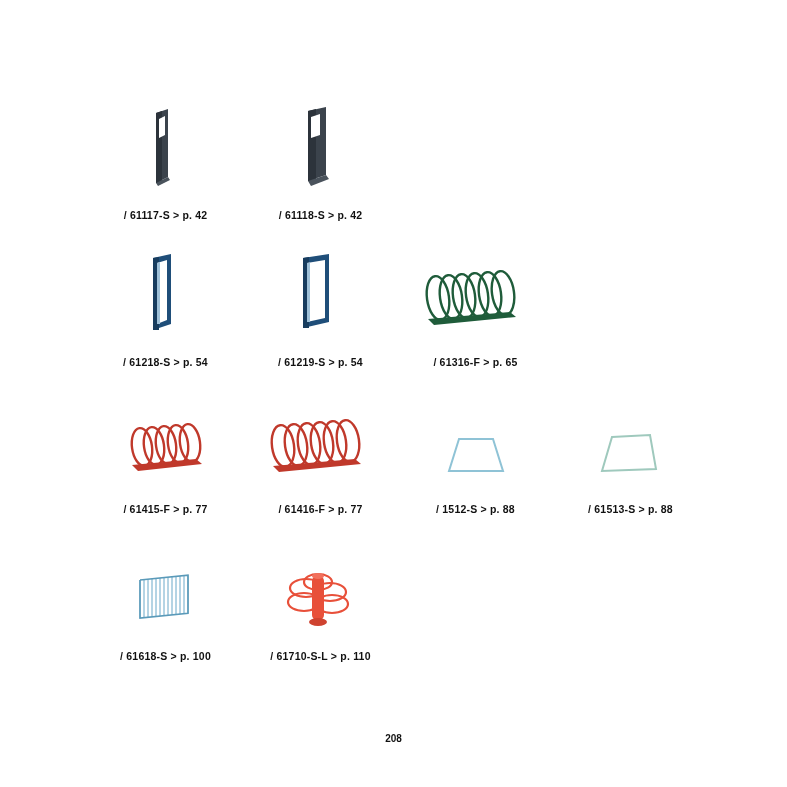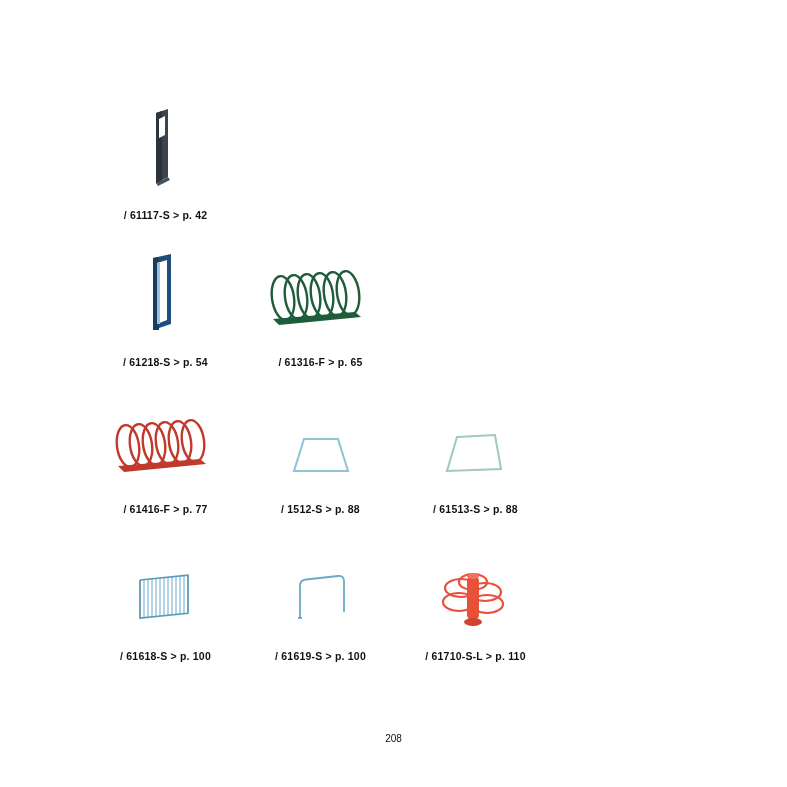--- a/index.html
+++ b/index.html
@@ -56,21 +56,21 @@
     color: #111;
     white-space: nowrap;
   }
   .page-number {
     position: absolute;
     left: 0;
     right: 0;
     top: 733px;
     text-align: center;
     font-size: 10px;
-    font-weight: normal;
+    font-weight: bold;
     color: #111;
   }
   svg { display: block; overflow: visible; }
 </style>
 </head>
 <body>
 
 <div class="page">
 
   <div class="grid">
@@ -80,53 +80,90 @@
         <div class="thumb">
           <svg width="60" height="90" viewBox="0 0 60 90">
             <polygon points="20,8 32,4 32,72 20,78" fill="#3b434c"></polygon>
             <polygon points="20,8 26,6 26,78 20,78" fill="#2c333b"></polygon>
             <polygon points="23,14 29,11 29,30 23,33" fill="#ffffff"></polygon>
             <polygon points="20,78 32,72 34,75 22,81" fill="#4a535c"></polygon>
           </svg>
         </div>
         <div class="caption">/ 61117-S &gt; p. 42</div>
       </div>
+      <div class="cell">
+        <div class="thumb">
+          <svg width="70" height="90" viewBox="0 0 70 90">
+            <polygon points="22,6 40,2 40,70 22,76" fill="#3b434c"></polygon>
+            <polygon points="22,6 30,4 30,76 22,76" fill="#2c333b"></polygon>
+            <polygon points="25,12 34,9 34,30 25,33" fill="#ffffff"></polygon>
+            <polygon points="22,76 40,70 43,74 25,81" fill="#4a535c"></polygon>
+          </svg>
+        </div>
+        <div class="caption">/ 61118-S &gt; p. 42</div>
+      </div>
     </div>
 
     <div class="row">
       <div class="cell">
         <div class="thumb">
           <svg width="70" height="90" viewBox="0 0 70 90">
             <polygon points="22,6 40,2 40,72 22,78" fill="#1f4e79"></polygon>
             <polygon points="22,6 28,5 28,78 22,78" fill="#173c5e"></polygon>
             <polygon points="26,11 36,8 36,68 26,72" fill="#ffffff"></polygon>
             <polygon points="26,11 29,10 29,72 26,72" fill="#9ec0d8"></polygon>
           </svg>
         </div>
         <div class="caption">/ 61218-S &gt; p. 54</div>
+      </div>
+      <div class="cell">
+        <div class="thumb">
+          <svg width="80" height="90" viewBox="0 0 80 90">
+            <polygon points="22,6 48,2 48,70 22,76" fill="#1f4e79"></polygon>
+            <polygon points="22,6 28,5 28,76 22,76" fill="#173c5e"></polygon>
+            <polygon points="26,11 44,8 44,66 26,70" fill="#ffffff"></polygon>
+            <polygon points="26,11 29,10.5 29,70 26,70" fill="#9ec0d8"></polygon>
+          </svg>
+        </div>
+        <div class="caption">/ 61219-S &gt; p. 54</div>
       </div>
       <div class="cell">
         <div class="thumb">
           <svg width="115" height="90" viewBox="0 0 115 90">
             <g fill="none" stroke="#1f5c3a" stroke-width="2.4">
               <ellipse cx="20" cy="46" rx="11" ry="22" transform="rotate(-8 20 46)"></ellipse>
               <ellipse cx="33" cy="45" rx="11" ry="22" transform="rotate(-8 33 45)"></ellipse>
               <ellipse cx="46" cy="44" rx="11" ry="22" transform="rotate(-8 46 44)"></ellipse>
               <ellipse cx="59" cy="43" rx="11" ry="22" transform="rotate(-8 59 43)"></ellipse>
               <ellipse cx="72" cy="42" rx="11" ry="22" transform="rotate(-8 72 42)"></ellipse>
               <ellipse cx="85" cy="41" rx="11" ry="22" transform="rotate(-8 85 41)"></ellipse>
             </g>
             <polygon points="10,67 92,60 98,65 16,73" fill="#1f5c3a"></polygon>
           </svg>
         </div>
         <div class="caption">/ 61316-F &gt; p. 65</div>
       </div>
     </div>
 
     <div class="row">
+      <div class="cell">
+        <div class="thumb">
+          <svg width="100" height="90" viewBox="0 0 100 90">
+            <g fill="none" stroke="#c0392b" stroke-width="2.4">
+              <ellipse cx="26" cy="48" rx="10" ry="19" transform="rotate(-8 26 48)"></ellipse>
+              <ellipse cx="38" cy="47" rx="10" ry="19" transform="rotate(-8 38 47)"></ellipse>
+              <ellipse cx="50" cy="46" rx="10" ry="19" transform="rotate(-8 50 46)"></ellipse>
+              <ellipse cx="62" cy="45" rx="10" ry="19" transform="rotate(-8 62 45)"></ellipse>
+              <ellipse cx="74" cy="44" rx="10" ry="19" transform="rotate(-8 74 44)"></ellipse>
+            </g>
+            <polygon points="16,66 80,60 86,65 22,72" fill="#c0392b"></polygon>
+          </svg>
+        </div>
+        <div class="caption">/ 61415-F &gt; p. 77</div>
+      </div>
       <div class="cell">
         <div class="thumb">
           <svg width="115" height="90" viewBox="0 0 115 90">
             <g fill="none" stroke="#c0392b" stroke-width="2.4">
               <ellipse cx="20" cy="47" rx="11" ry="21" transform="rotate(-8 20 47)"></ellipse>
               <ellipse cx="33" cy="46" rx="11" ry="21" transform="rotate(-8 33 46)"></ellipse>
               <ellipse cx="46" cy="45" rx="11" ry="21" transform="rotate(-8 46 45)"></ellipse>
               <ellipse cx="59" cy="44" rx="11" ry="21" transform="rotate(-8 59 44)"></ellipse>
               <ellipse cx="72" cy="43" rx="11" ry="21" transform="rotate(-8 72 43)"></ellipse>
               <ellipse cx="85" cy="42" rx="11" ry="21" transform="rotate(-8 85 42)"></ellipse>
@@ -173,29 +210,20 @@
                 <line x1="66" y1="29.6" x2="66" y2="67.6"></line>
               <line x1="70" y1="29.2" x2="70" y2="67.2"></line>
             </g>
             <polyline points="22,34 70,29.2 70,67.2 22,72 22,34" fill="none" stroke="#5a9ab9" stroke-width="1.6"></polyline>
           </svg>
         </div>
         <div class="caption">/ 61618-S &gt; p. 100</div>
       </div>
       <div class="cell">
         <div class="thumb">
-          <svg width="90" height="90" viewBox="0 0 90 90">
-            <path d="M24,72 L24,40 Q24,34 30,33.5 L62,30 Q68,29.6 68,35 L68,66" fill="none" stroke="#6aa9c9" stroke-width="1.8"></path>
-            <line x1="22" y1="72" x2="26" y2="72" stroke="#6aa9c9" stroke-width="1.8"></line>
-          </svg>
-        </div>
-        <div class="caption">/ 61619-S &gt; p. 100</div>
-      </div>
-      <div class="cell">
-        <div class="thumb">
           <svg width="110" height="90" viewBox="0 0 110 90">
             <g fill="none" stroke="#e8503a" stroke-width="2.2">
               <ellipse cx="40" cy="42" rx="16" ry="9"></ellipse>
               <ellipse cx="64" cy="46" rx="16" ry="9"></ellipse>
               <ellipse cx="38" cy="56" rx="16" ry="9"></ellipse>
               <ellipse cx="66" cy="58" rx="16" ry="9"></ellipse>
               <ellipse cx="52" cy="36" rx="14" ry="8"></ellipse>
             </g>
             <rect x="46" y="30" width="12" height="44" rx="5" fill="#e8503a"></rect>
             <ellipse cx="52" cy="30" rx="6" ry="3" fill="#f2705c"></ellipse>

